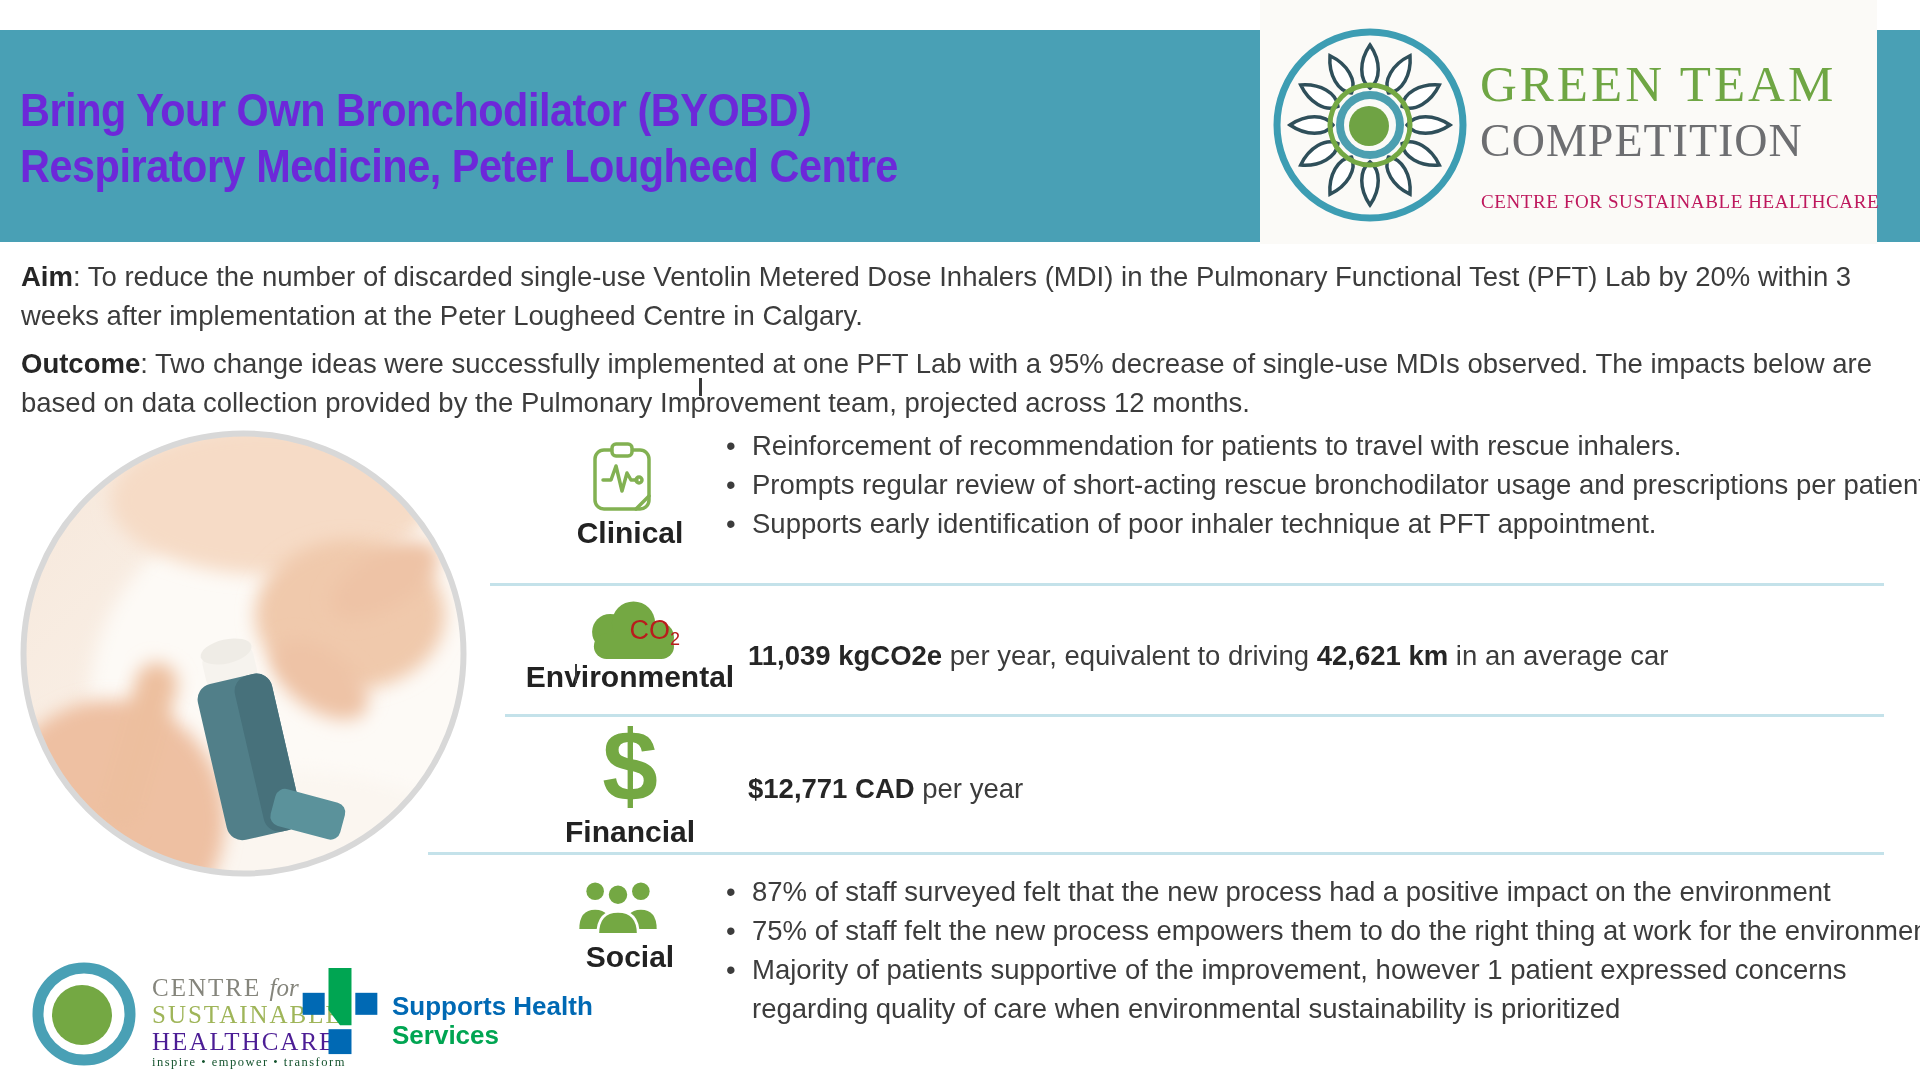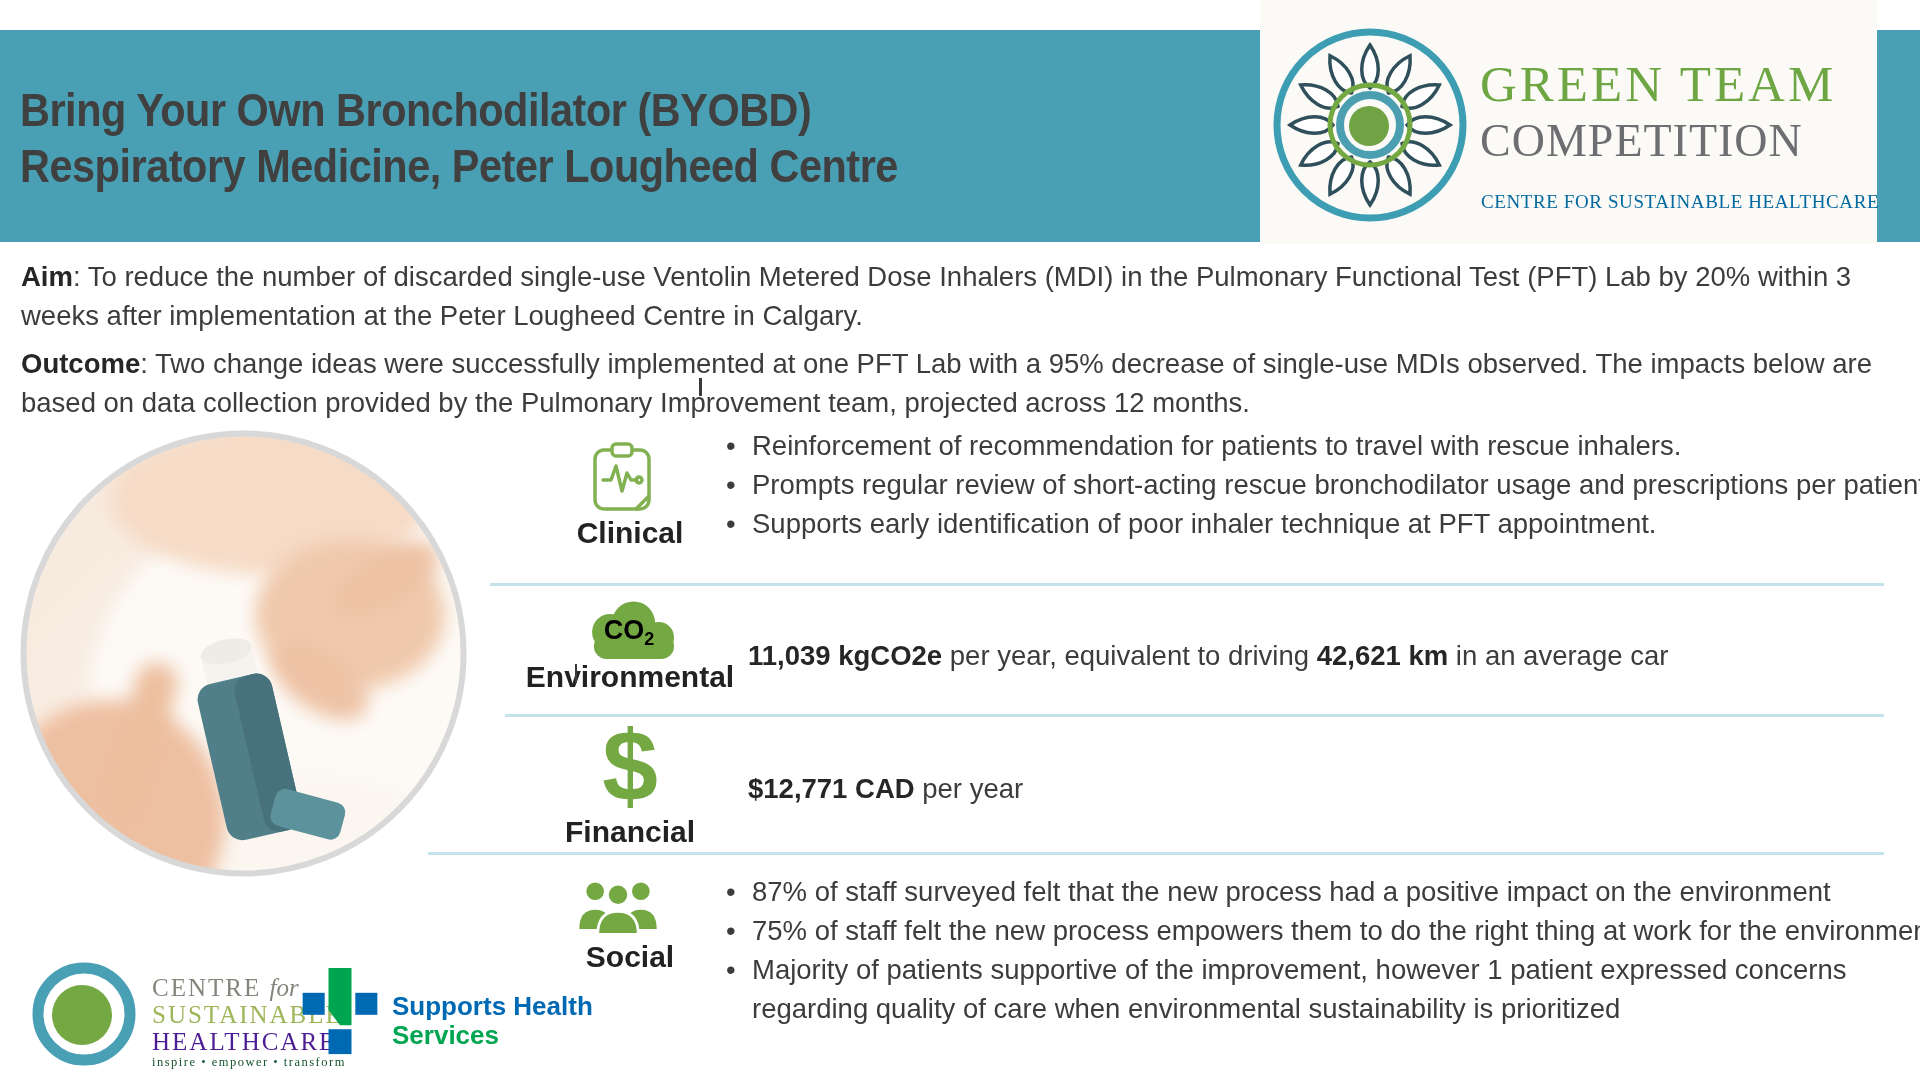--- a/index.html
+++ b/index.html
@@ -2,45 +2,45 @@
 <html><head>
 <meta charset="utf-8">
 <style>
   html,body{margin:0;padding:0;background:#ffffff;}
   #poster{
     position:relative;width:1920px;height:1080px;overflow:hidden;background:#ffffff;
     font-family:"Liberation Sans","DejaVu Sans",sans-serif;color:#3c3c3c;
   }
   
   .header-bar{position:absolute;left:0;top:30px;width:1920px;height:212px;background:#49A0B5;}
-  .title-block{position:absolute;left:20px;top:82px;color:#404040;}
+  .title-block{position:absolute;left:20px;top:82px;color:#6d28d9;}
   .title-line{font-size:46px;font-weight:bold;letter-spacing:-0.5px;line-height:56px;
     transform:scaleX(0.9);transform-origin:left center;white-space:nowrap;}
   
   .logo-box{position:absolute;left:1260px;top:0;width:617px;height:244px;background:#FBFAF7;}
   .sunflower{position:absolute;left:1270px;top:25px;width:200px;height:200px;}
   .gt-line1{position:absolute;left:1480px;top:57px;font-family:"Liberation Serif","DejaVu Serif",serif;
     font-size:51px;line-height:54px;color:#6FA644;letter-spacing:3px;white-space:nowrap;}
   .gt-line2{position:absolute;left:1480px;top:112px;font-family:"Liberation Serif","DejaVu Serif",serif;
     font-size:46px;line-height:58px;color:#6D6E71;letter-spacing:1px;white-space:nowrap;}
   .gt-sub{position:absolute;left:1481px;top:191px;font-family:"Liberation Serif","DejaVu Serif",serif;
-    font-size:19px;color:#0369a1;letter-spacing:0.6px;white-space:nowrap;}
+    font-size:19px;color:#be185d;letter-spacing:0.6px;white-space:nowrap;}
   
   .intro{position:absolute;left:12px;top:248px;width:1900px;font-size:27.5px;line-height:39px;color:#3c3c3c;}
   .intro p{margin:9px;}
   .lead{font-weight:bold;color:#262626;}
   
   .photo{position:absolute;left:20px;top:430px;width:447px;height:447px;}
   
   .sec-label{position:absolute;left:500px;width:260px;text-align:center;
     font-size:30px;font-weight:bold;color:#222222;white-space:nowrap;}
   .icon-clipboard{position:absolute;left:588px;top:438px;width:68px;height:78px;}
   .icon-co2{position:absolute;left:578px;top:596px;width:102px;height:72px;}
-  .co2-label{position:absolute;left:578px;top:617px;width:102px;text-align:center;
-    color:#000000;font-weight:bold;font-size:27px;line-height:27px;}
+  .co2-label{position:absolute;left:578px;top:617px;width:102px;text-align:right;
+    color:#b91c1c;font-weight:normal;font-size:27px;line-height:27px;}
   .co2-label sub{font-size:18px;}
   .icon-dollar{position:absolute;left:565px;top:716px;width:130px;text-align:center;
     font-size:100px;line-height:100px;font-weight:bold;color:#74A843;}
   .icon-social{position:absolute;left:572px;top:878px;width:92px;height:58px;}
   
   .blist{position:absolute;left:722px;width:1240px;list-style:none;margin:0;padding:0;
     font-size:27.5px;line-height:39px;color:#3c3c3c;}
   .blist li{position:relative;padding-left:30px;margin:0;}
   .blist li::before{content:"\2022";position:absolute;left:4px;top:0;color:#3c3c3c;}
   .stat{position:absolute;left:748px;font-size:27.5px;line-height:39px;color:#3c3c3c;white-space:nowrap;}

